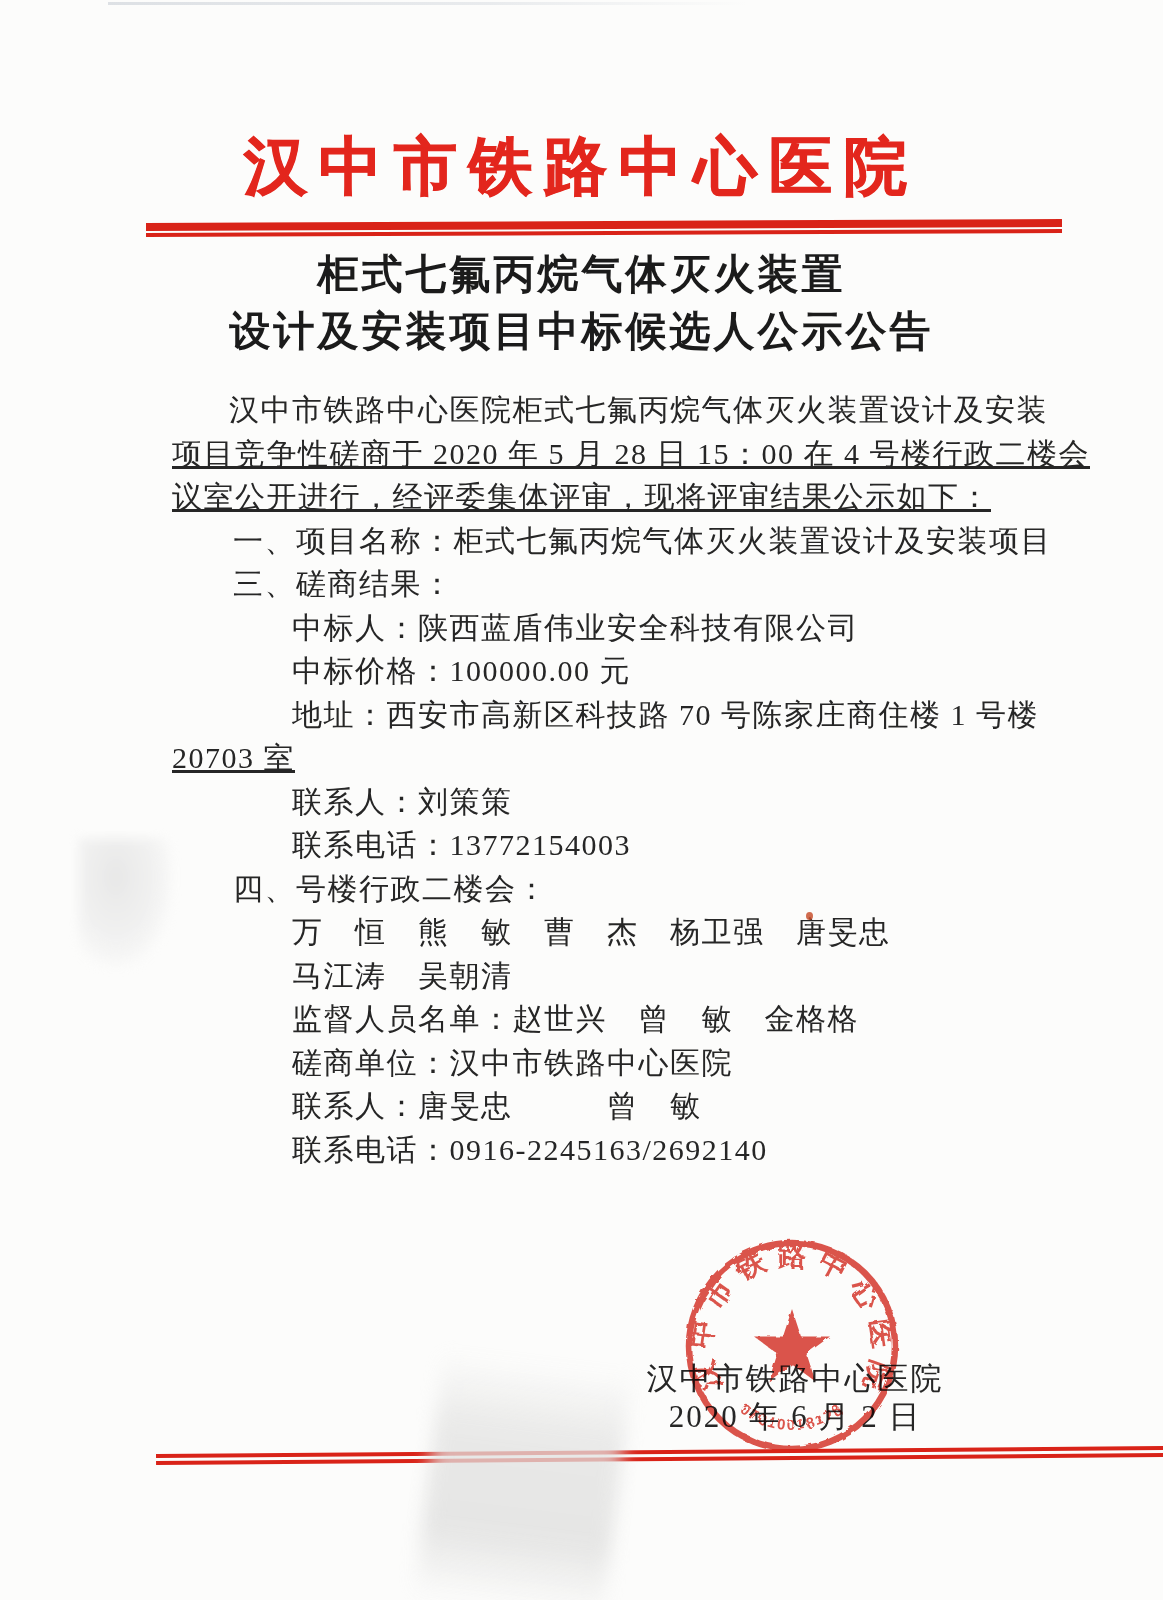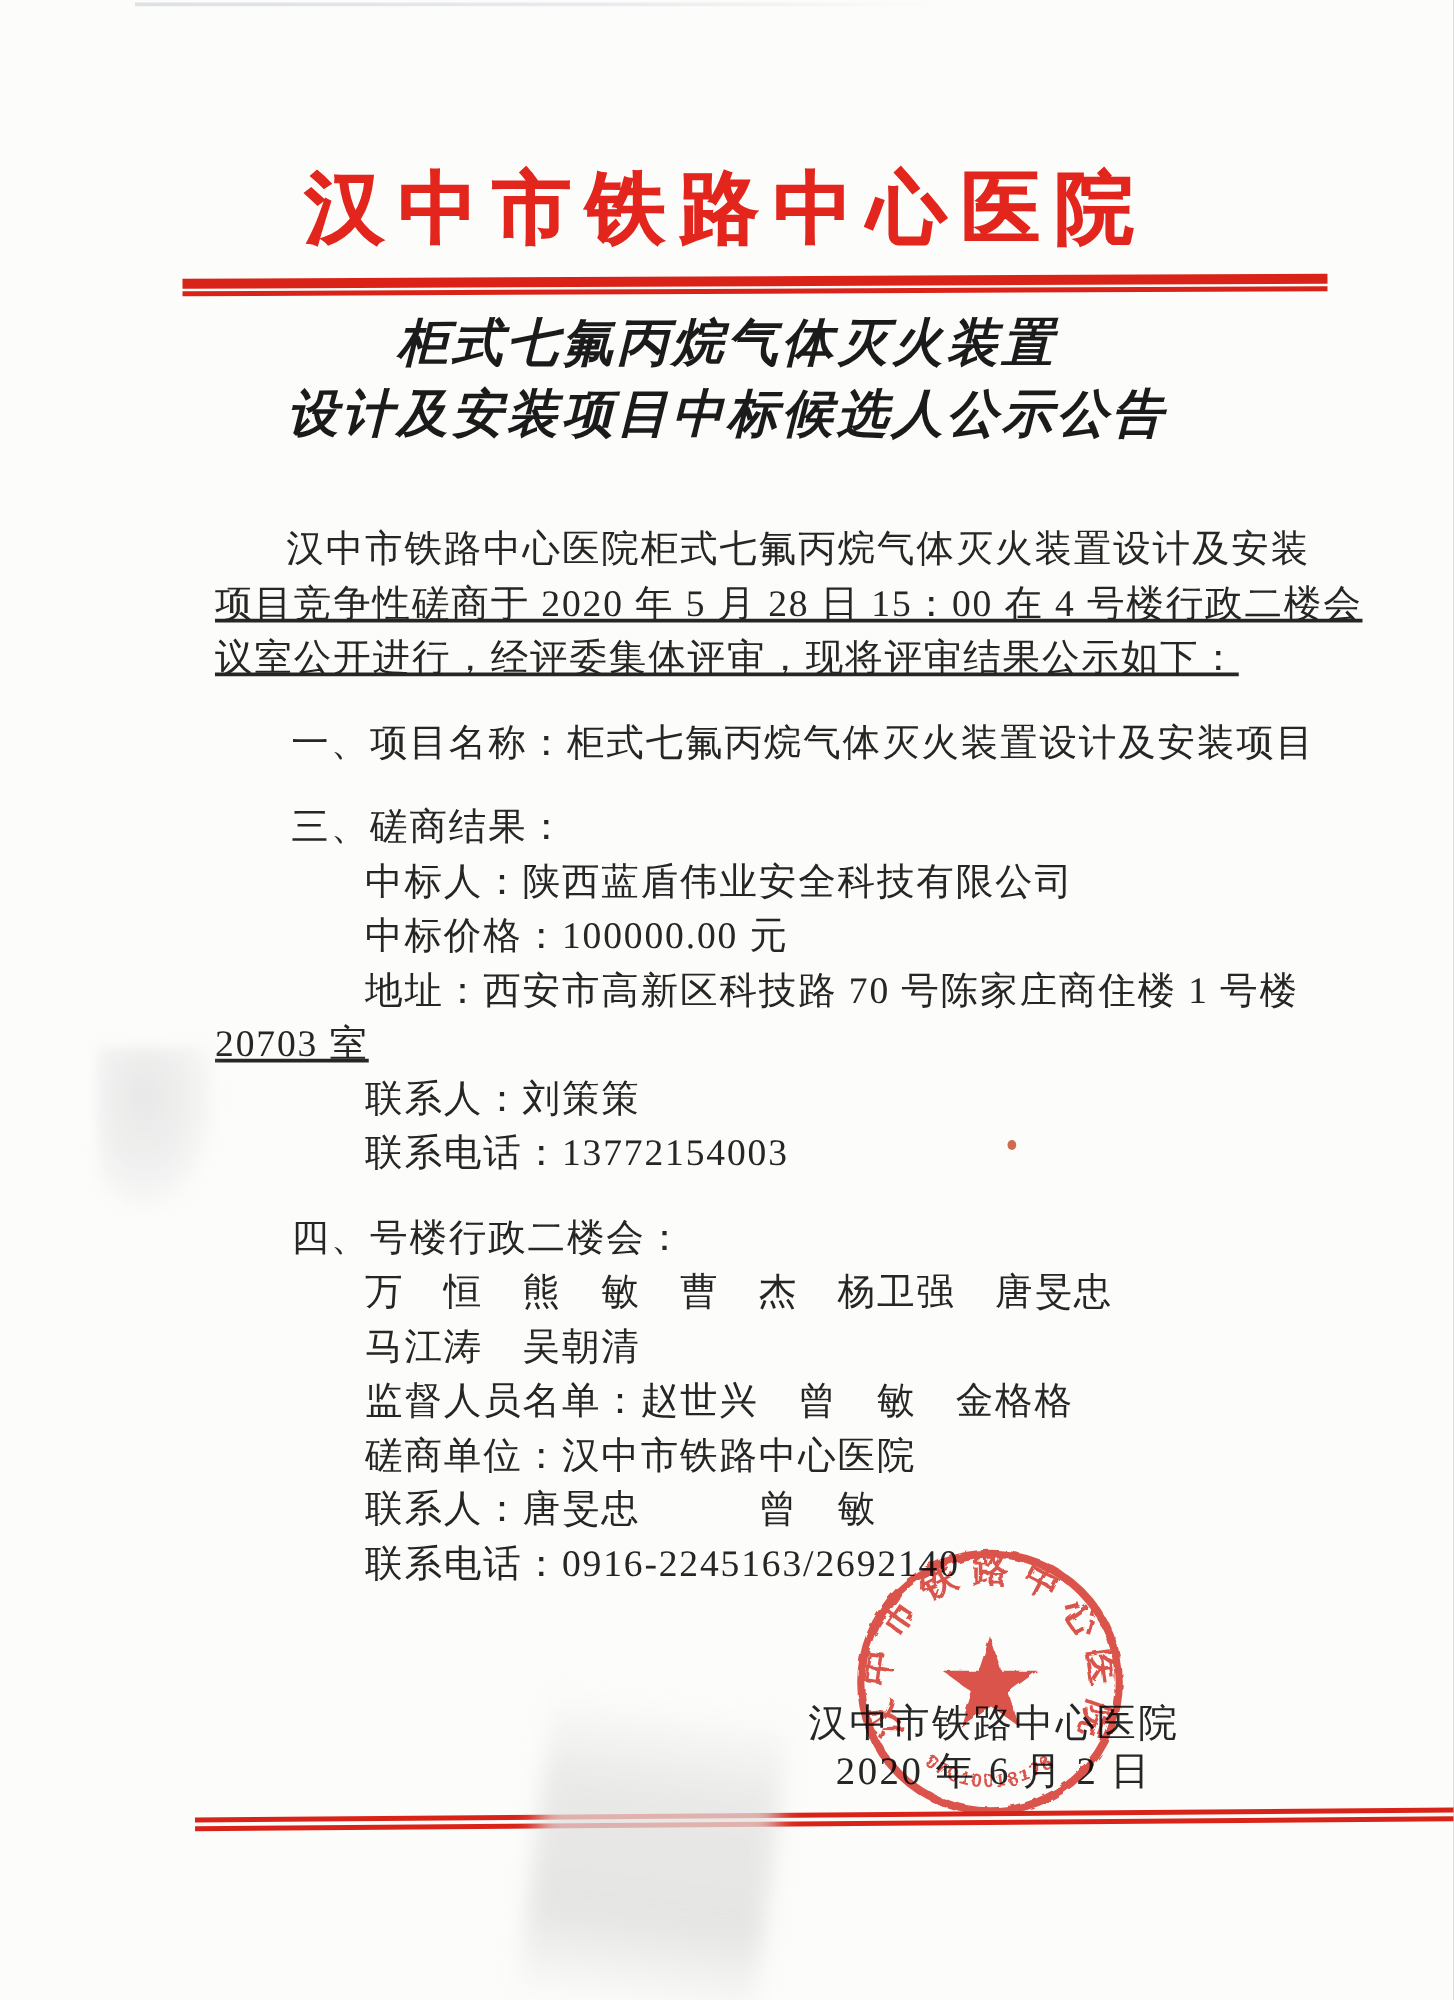--- a/index.html
+++ b/index.html
@@ -20,31 +20,31 @@
   }
   
   .rule-head{position:absolute;top:221px;left:146px;width:916px;transform:rotate(-.25deg);}
   .rule-head .thick{height:8px;background:#d92318;}
   .rule-head .gap{height:2px;}
   .rule-head .thin{height:3.5px;background:#d92318;}
   
   .doc-title{
     position:absolute;top:246px;left:0;width:100%;text-align:center;
     font-family:"Liberation Sans","DejaVu Sans",sans-serif;font-weight:bold;
-    font-size:41px;line-height:57px;color:#1b1b1b;letter-spacing:3px;white-space:nowrap;font-style:italic;
+    font-size:41px;line-height:57px;color:#1b1b1b;letter-spacing:3px;white-space:nowrap;
   }
   
   .body-text{
-    position:absolute;top:418px;left:172px;width:845px;
+    position:absolute;top:388px;left:172px;width:845px;
     font-size:30px;line-height:43.5px;letter-spacing:1.5px;color:#262626;
   }
   .body-text .line{white-space:nowrap;}
   .ind-none{padding-left:0;text-decoration:underline;}
   .ind-para{padding-left:57px;}
-  .ind-l1{padding-left:61px;margin-top:24px;}
+  .ind-l1{padding-left:61px;}
   .ind-l2{padding-left:120px;}
   
   .signature{
     position:absolute;top:1360px;left:600px;width:390px;text-align:center;
     font-size:31px;line-height:38px;letter-spacing:2px;color:#262626;white-space:nowrap;
   }
   
   .seal{position:absolute;left:674px;top:1228px;width:236px;height:236px;
     mix-blend-mode:multiply;opacity:.92;}
   

